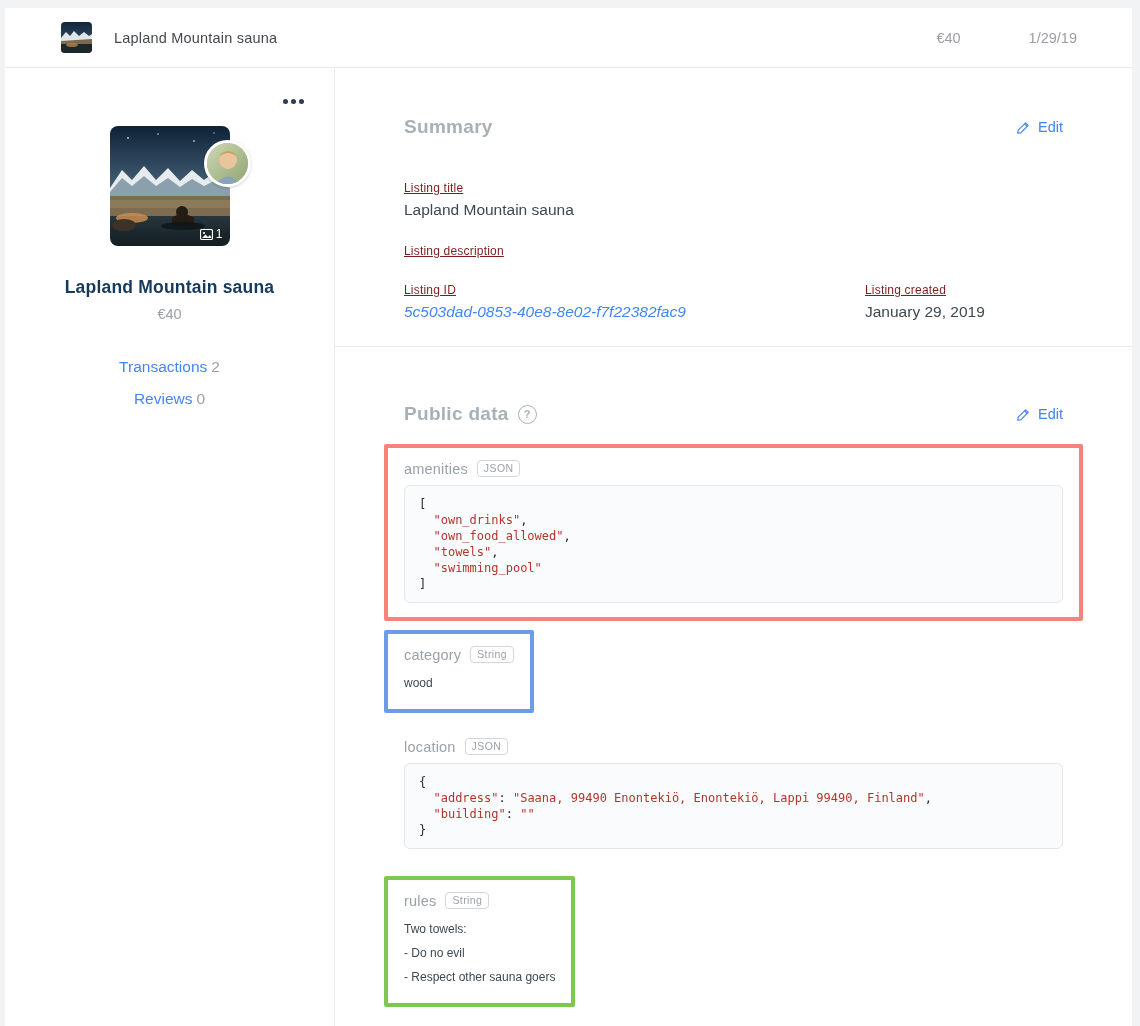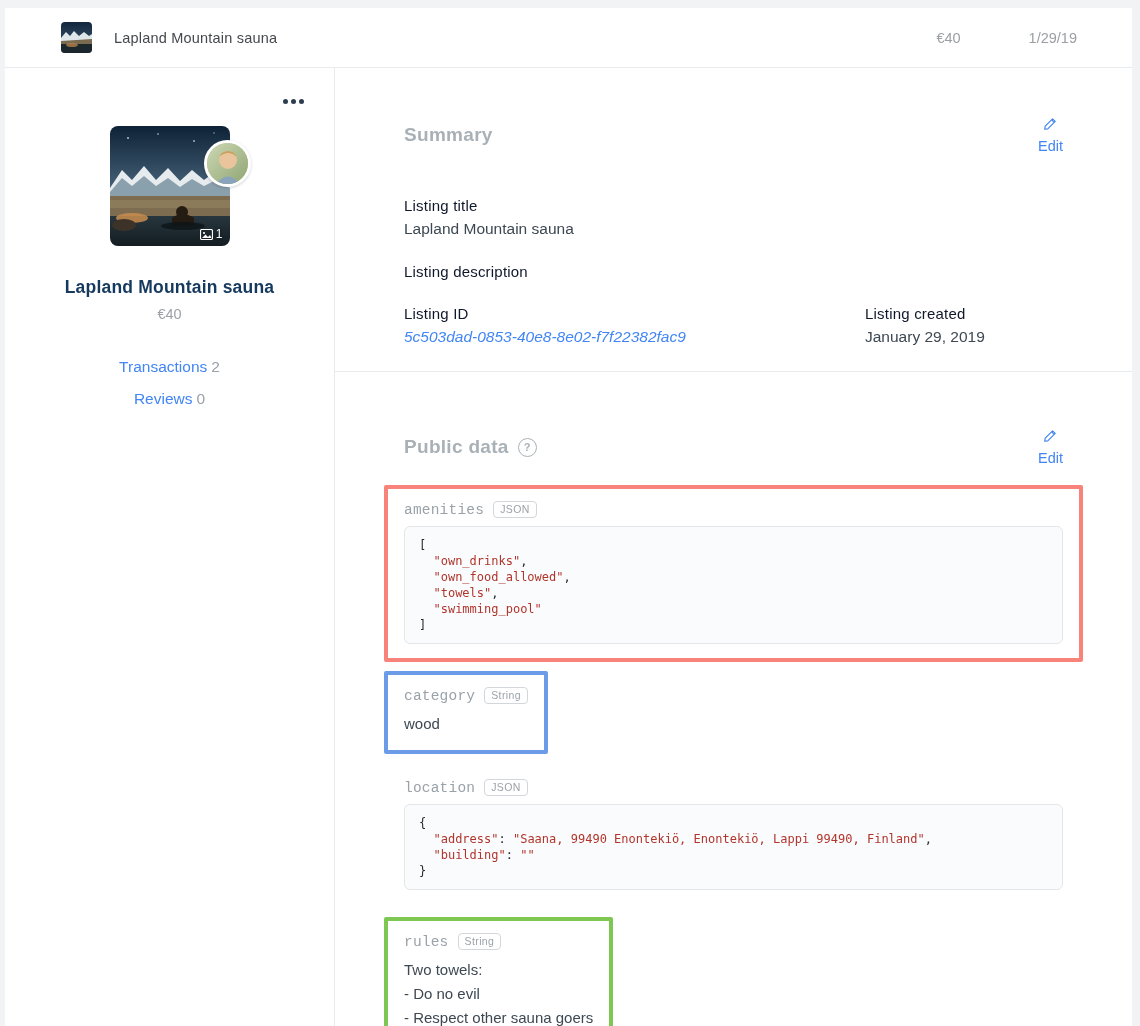--- a/index.html
+++ b/index.html
@@ -81,54 +81,54 @@
     display:flex; align-items:center; gap:9px;
   }
   .help-icon {
     display:inline-flex; align-items:center; justify-content:center;
     width:19px; height:19px; border-radius:50%;
     border:1.5px solid #a9b1b7; color:#a9b1b7;
     font-size:11px; font-weight:700; cursor:pointer;
   }
   .edit-link {
     display:flex; align-items:center; gap:7px;
-    color:#4285f4; font-size:14.5px; text-decoration:none; cursor:pointer;flex-direction:column;
+    color:#4285f4; font-size:14.5px; text-decoration:none; cursor:pointer;
   }
   .summary .sec-head { margin-bottom:43px;text-align:right; }
   .field { margin-bottom:25px; }
-  .field-label { font-size:15px; color:#0f172a; margin-bottom:6px; letter-spacing:.2px; }
+  .field-label { font-size:12px; color:#7f1d1d; margin-bottom:6px; letter-spacing:.2px;text-decoration:underline; }
   .field-value { font-size:15.5px; color:#3d4852; }
   .field-value.link { color:#4285f4; cursor:pointer;font-style:italic; }
   .field-row { display:flex; }
   .field-row .col-a { width:461px; flex:0 0 461px; }
   
   .public .sec-head { margin-bottom:19px; }
   .pd-field {
     border:4px solid transparent; border-radius:2px;
     margin-left:-20px; margin-bottom:9px;
     padding:12px 16px 14px;
     width:fit-content;
   }
   .pd-field.full { width:calc(100% + 40px); }
   .pd-label-row { display:flex; align-items:center; gap:9px; margin-bottom:8px; }
-  .pd-name { font-size:14.5px; color:#9aa2a9; letter-spacing:.2px;font-family:Liberation Mono, monospace; }
+  .pd-name { font-size:14.5px; color:#9aa2a9; letter-spacing:.2px; }
   .pd-type {
     font-size:10.5px; color:#9aa2a9; letter-spacing:.4px;
     border:1px solid #d3d7db; border-radius:4px;
     padding:1.5px 6px 2px; background:#fff; line-height:1.1;
   }
   .pd-code {
     background:#fafbfc; border:1px solid #e3e7ea; border-radius:6px;
     padding:10px 14px; width:100%;
     font-family:"DejaVu Sans Mono","Liberation Mono",monospace;
     font-size:12px; line-height:16px; color:#24292e;
     white-space:pre; overflow:hidden;
   }
   .pd-code .str { color:#b2352c; }
-  .pd-value { font-size:15px; color:#3d4852; line-height:24px; }
+  .pd-value { font-size:12px; color:#3d4852; line-height:24px; }
 </style>
 </head>
 <body>
 
 <div class="page">
 
   <header class="topbar">
     <div class="topbar-left">
       <div class="thumb">
         <svg width="31" height="31" viewBox="0 0 31 31">

